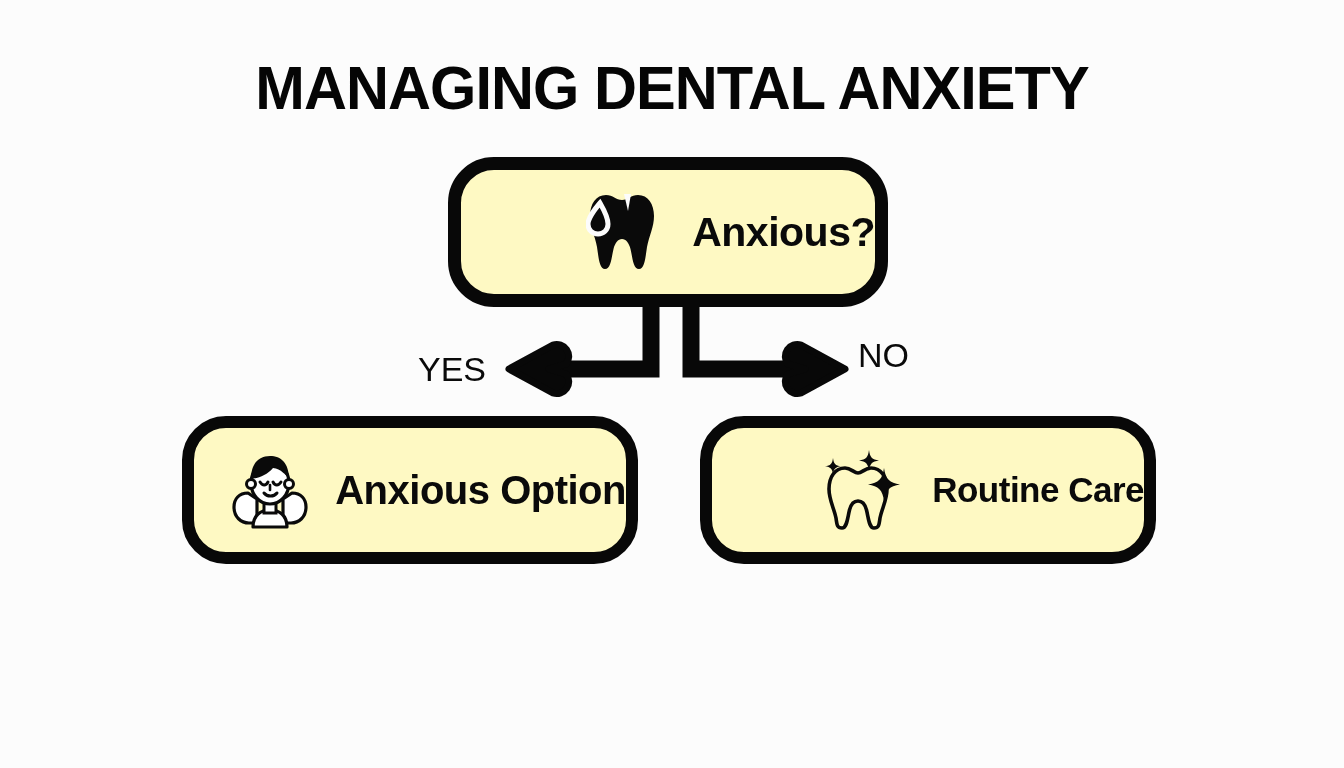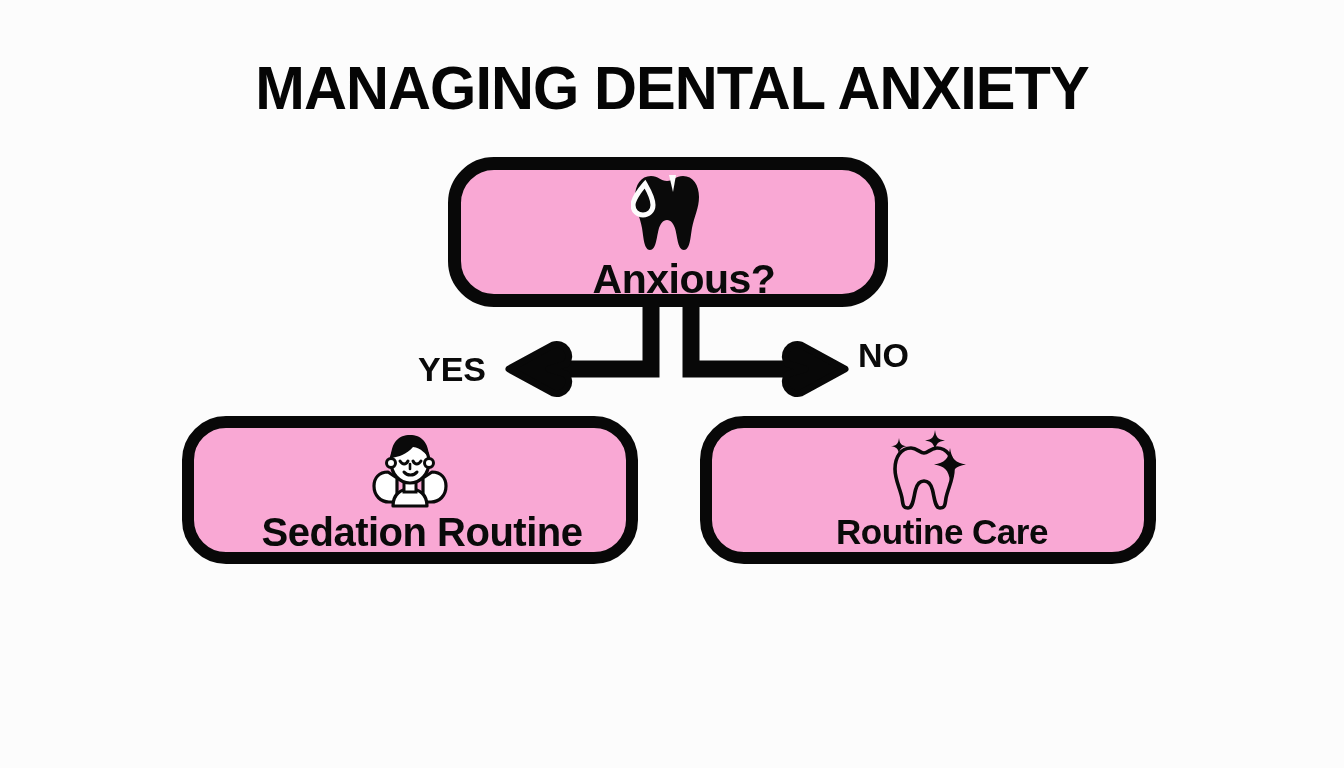--- a/index.html
+++ b/index.html
@@ -29,27 +29,27 @@
     letter-spacing: -1px;
     color: #050505;
     transform: scaleX(0.96);
     white-space: nowrap;
   }
 
   
   .node {
     position: absolute;
     box-sizing: border-box;
-    background: #f9a8d4;
+    background: #fef9c3;
     border: 12px solid #080808;
     border-radius: 44px;
     display: flex;
-    flex-direction: column;
+    flex-direction: row;
     align-items: center;
-    justify-content: space-between;
+    justify-content: flex-end;
   }
   .node .icon-slot {
     flex: 0 0 auto;
     display: flex;
     align-items: center;
     justify-content: center;
   }
   .node .node-label {
     font-family: "Liberation Sans", sans-serif;
     font-weight: bold;
@@ -102,21 +102,21 @@
     top: 0;
     width: 1344px;
     height: 768px;
     pointer-events: none;
   }
 
   
   .branch-label {
     position: absolute;
     font-family: "Liberation Sans", sans-serif;
-    font-weight: bold;
+    font-weight: normal;
     font-size: 34px;
     color: #0a0a0a;
     letter-spacing: 0px;
     white-space: nowrap;
   }
   #label-yes { left: 418px; top: 350px; }
   #label-no  { left: 858px; top: 336px; }
 </style>
 </head>
 <body>
@@ -176,21 +176,21 @@
                  C57 26 52 20 44 19 C38 26 30 29 22 30 Z" fill="#0a0a0a"></path>
 
         <path d="M31 33 C33.5 37 37 37 39 33" fill="none" stroke="#0a0a0a" stroke-width="3" stroke-linecap="round"></path>
         <path d="M44 33 C46 37 49.5 37 52 33" fill="none" stroke="#0a0a0a" stroke-width="3" stroke-linecap="round"></path>
 
         <path d="M35 44 C38 48 45 48 48 44" fill="none" stroke="#0a0a0a" stroke-width="3" stroke-linecap="round"></path>
 
         <path d="M41 36 L41 41" fill="none" stroke="#0a0a0a" stroke-width="2.6" stroke-linecap="round"></path>
       </svg>
     </span>
-    <span class="node-label">Sedation Routine</span>
+    <span class="node-label">Anxious Option</span>
   </div>
 
   <div class="node" id="node-routine">
     <span class="icon-slot">
       <svg width="84" height="84" viewBox="0 0 84 84">
 
         <path d="M25 20 C15 20 9 29 9 41 C9 52 14 60 16 70 C17 78 17.5 80 22 80
                  C27 80 27.5 70 29.5 62 C31 56 34 53 38 53
                  C42 53 45 56 46.5 62 C48.5 70 49 80 54 80
                  C58.5 80 59 78 60 70 C62 60 67 52 67 41

